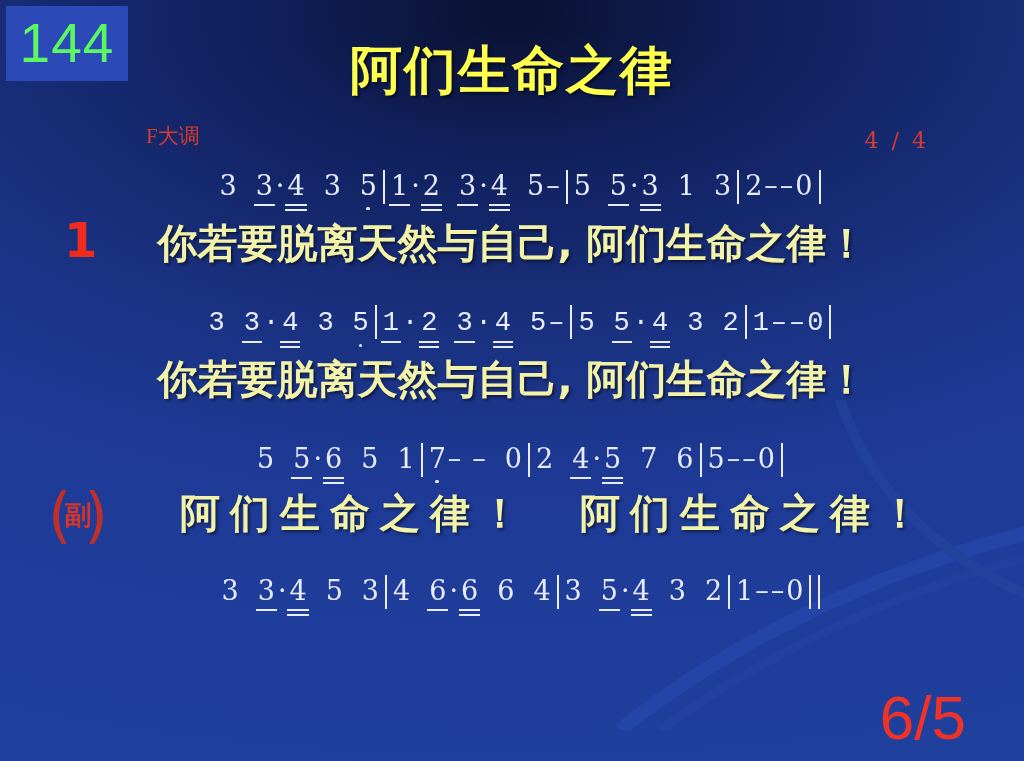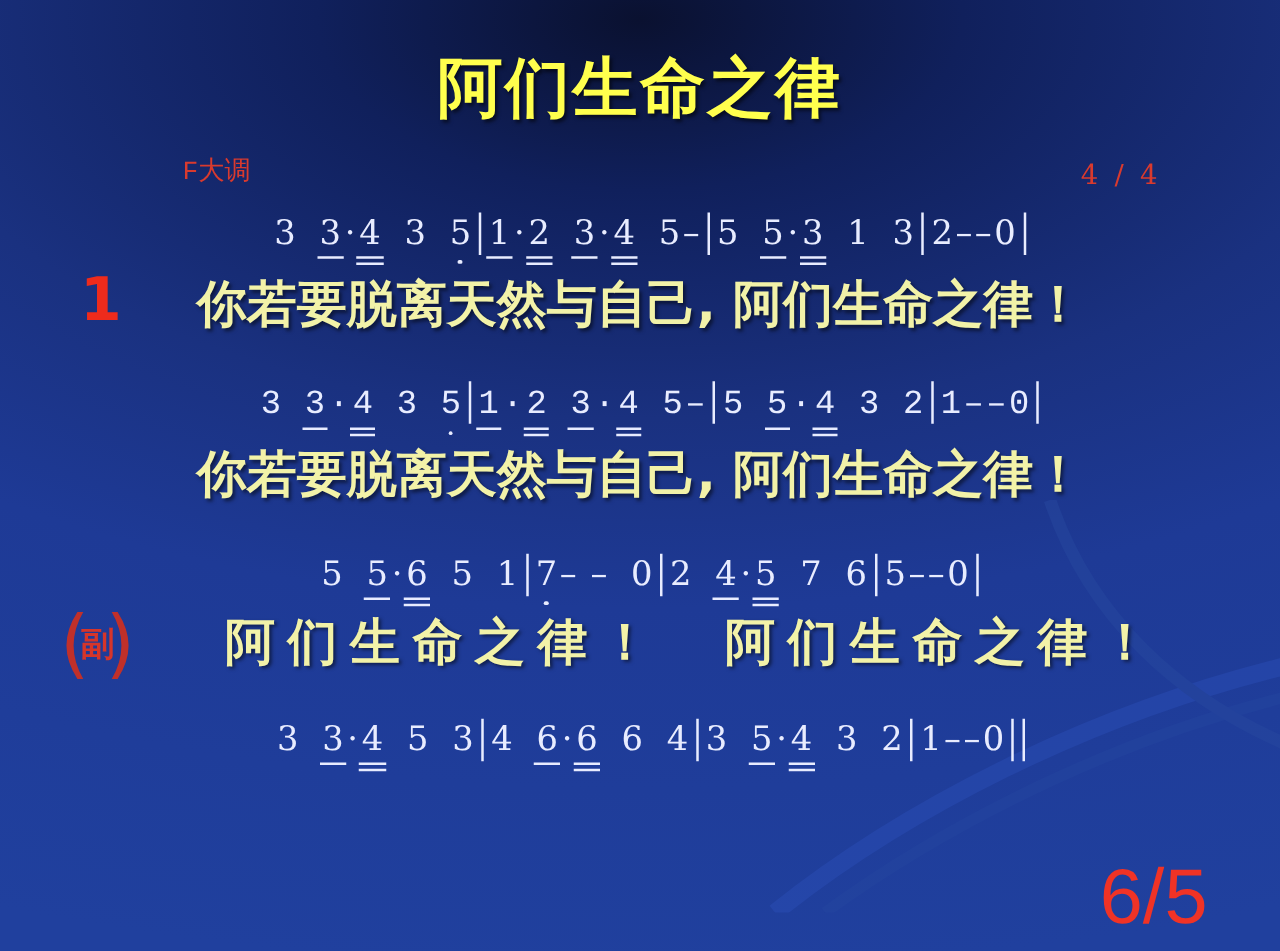--- a/index.html
+++ b/index.html
@@ -61,21 +61,21 @@
     text-shadow: 2px 2px 3px rgba(0,0,0,0.55);
   }
 
   
   #key-sig {
     position: absolute;
     left: 146px;
     top: 122px;
     color: #d93a2e;
     font-size: 21px;
-    font-family: Liberation Mono, monospace;
+    font-family: Liberation Serif, serif;
   }
   #meter-sig {
     position: absolute;
     right: 95px;
     top: 128px;
     color: #d93a2e;
     font-size: 22px;
     font-family: "DejaVu Serif", serif;
     letter-spacing: 3px;
   }
@@ -218,20 +218,23 @@
 <div id="slide">
 
   <div class="swoosh" style="left:540px; top:400px; width:500px; height:330px; opacity:0.5;">
     <svg width="500" height="330" viewBox="0 0 500 330">
       <path d="M 80 330 C 180 250 330 170 500 130" stroke="#2a4db5" stroke-width="14" fill="none"></path>
       <path d="M 120 330 C 230 250 370 185 500 155" stroke="#24459f" stroke-width="9" fill="none"></path>
       <path d="M 300 0 C 330 90 400 160 500 200" stroke="#27489f" stroke-width="10" fill="none"></path>
     </svg>
   </div>
 
+  <div id="number-box">
+    <span class="num">144</span>
+  </div>
 
   <div id="title">阿们生命之律</div>
 
   <div id="key-sig">F大调</div>
 
   <div id="meter-sig">4 / 4</div>
 
   <div class="notation" style="top:170px;">
     <span class="n">3</span><span class="sp"></span><span class="n b1">3</span><span class="dot">·</span><span class="n b2">4</span><span class="sp"></span><span class="n">3</span><span class="sp"></span><span class="n lo">5</span><span class="bar"></span><span class="n b1">1</span><span class="dot">·</span><span class="n b2">2</span><span class="sp"></span><span class="n b1">3</span><span class="dot">·</span><span class="n b2">4</span><span class="sp"></span><span class="n">5</span><span class="n">–</span><span class="bar"></span><span class="n">5</span><span class="sp"></span><span class="n b1">5</span><span class="dot">·</span><span class="n b2">3</span><span class="sp"></span><span class="n">1</span><span class="sp"></span><span class="n">3</span><span class="bar"></span><span class="n">2</span><span class="n">–</span><span class="n">–</span><span class="n">0</span><span class="bar"></span>
   </div>

